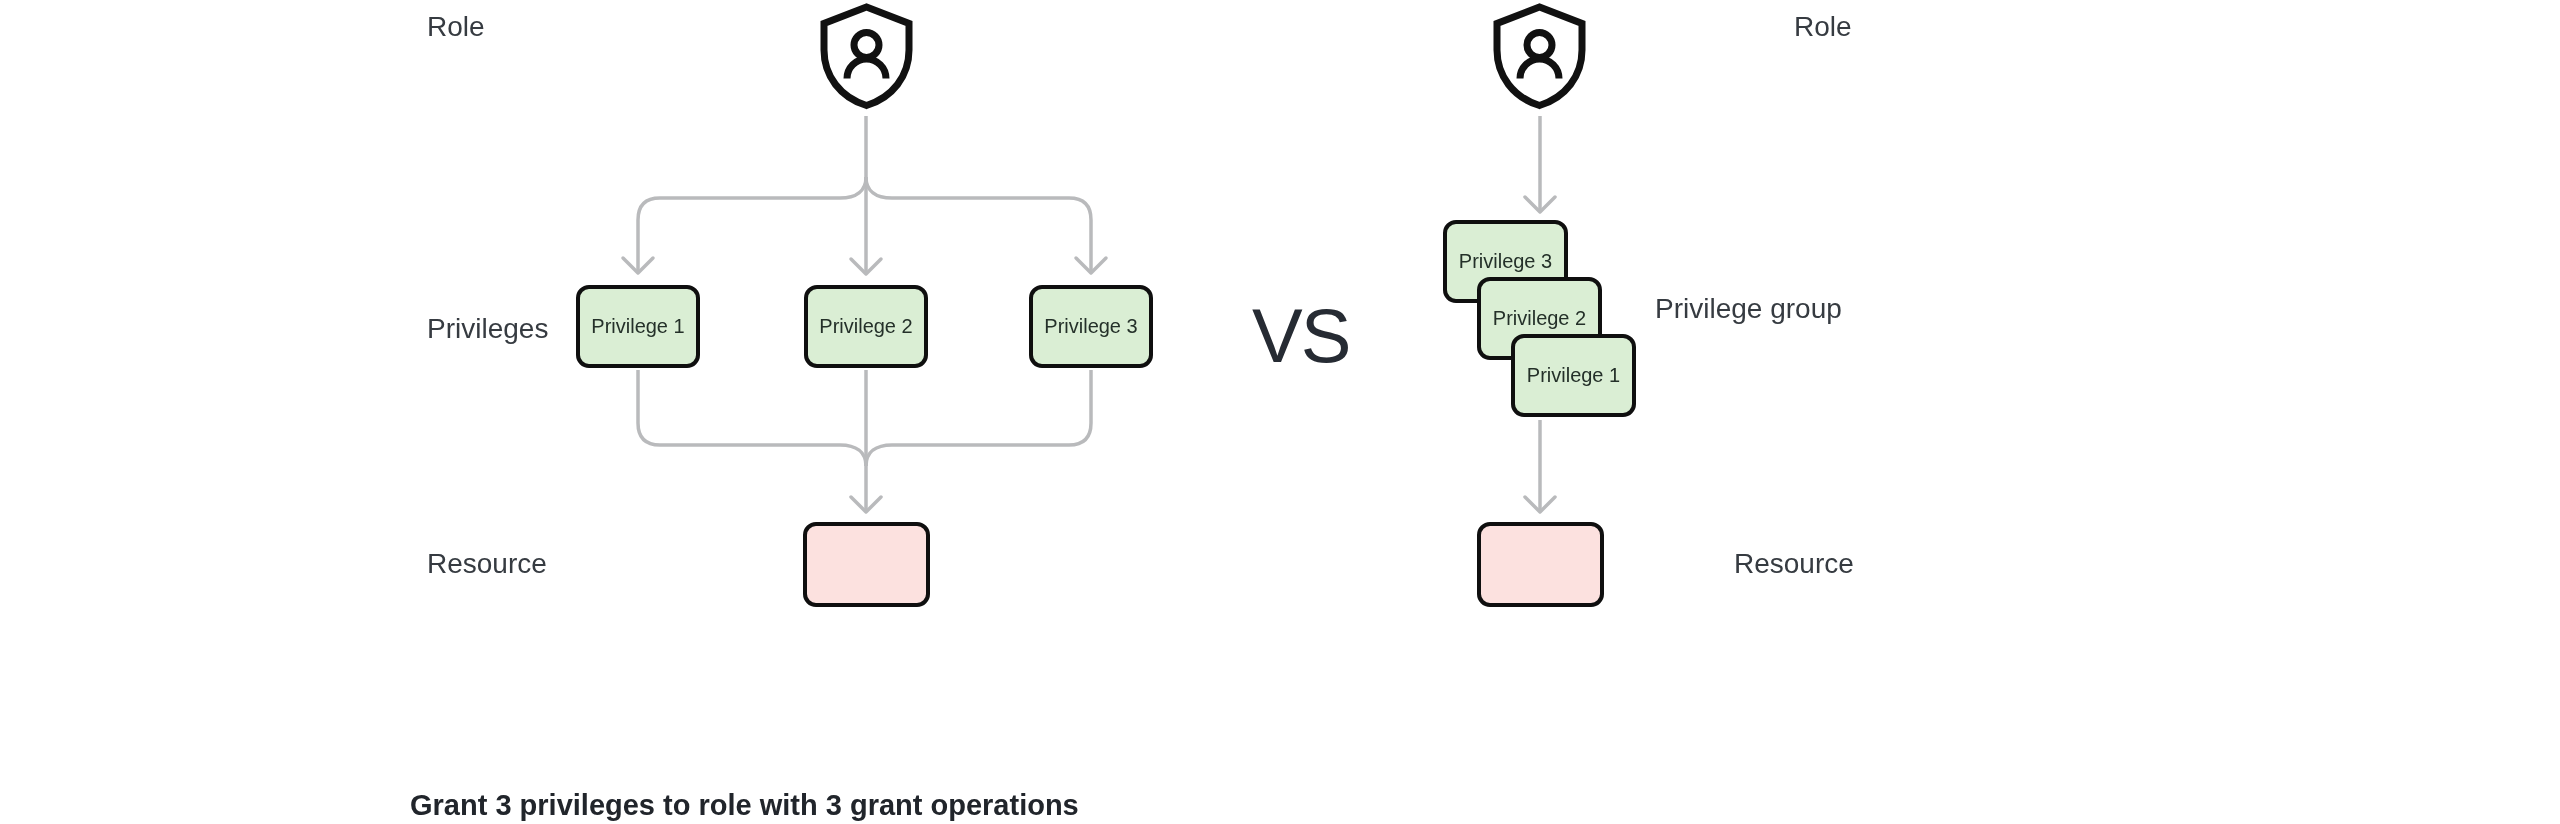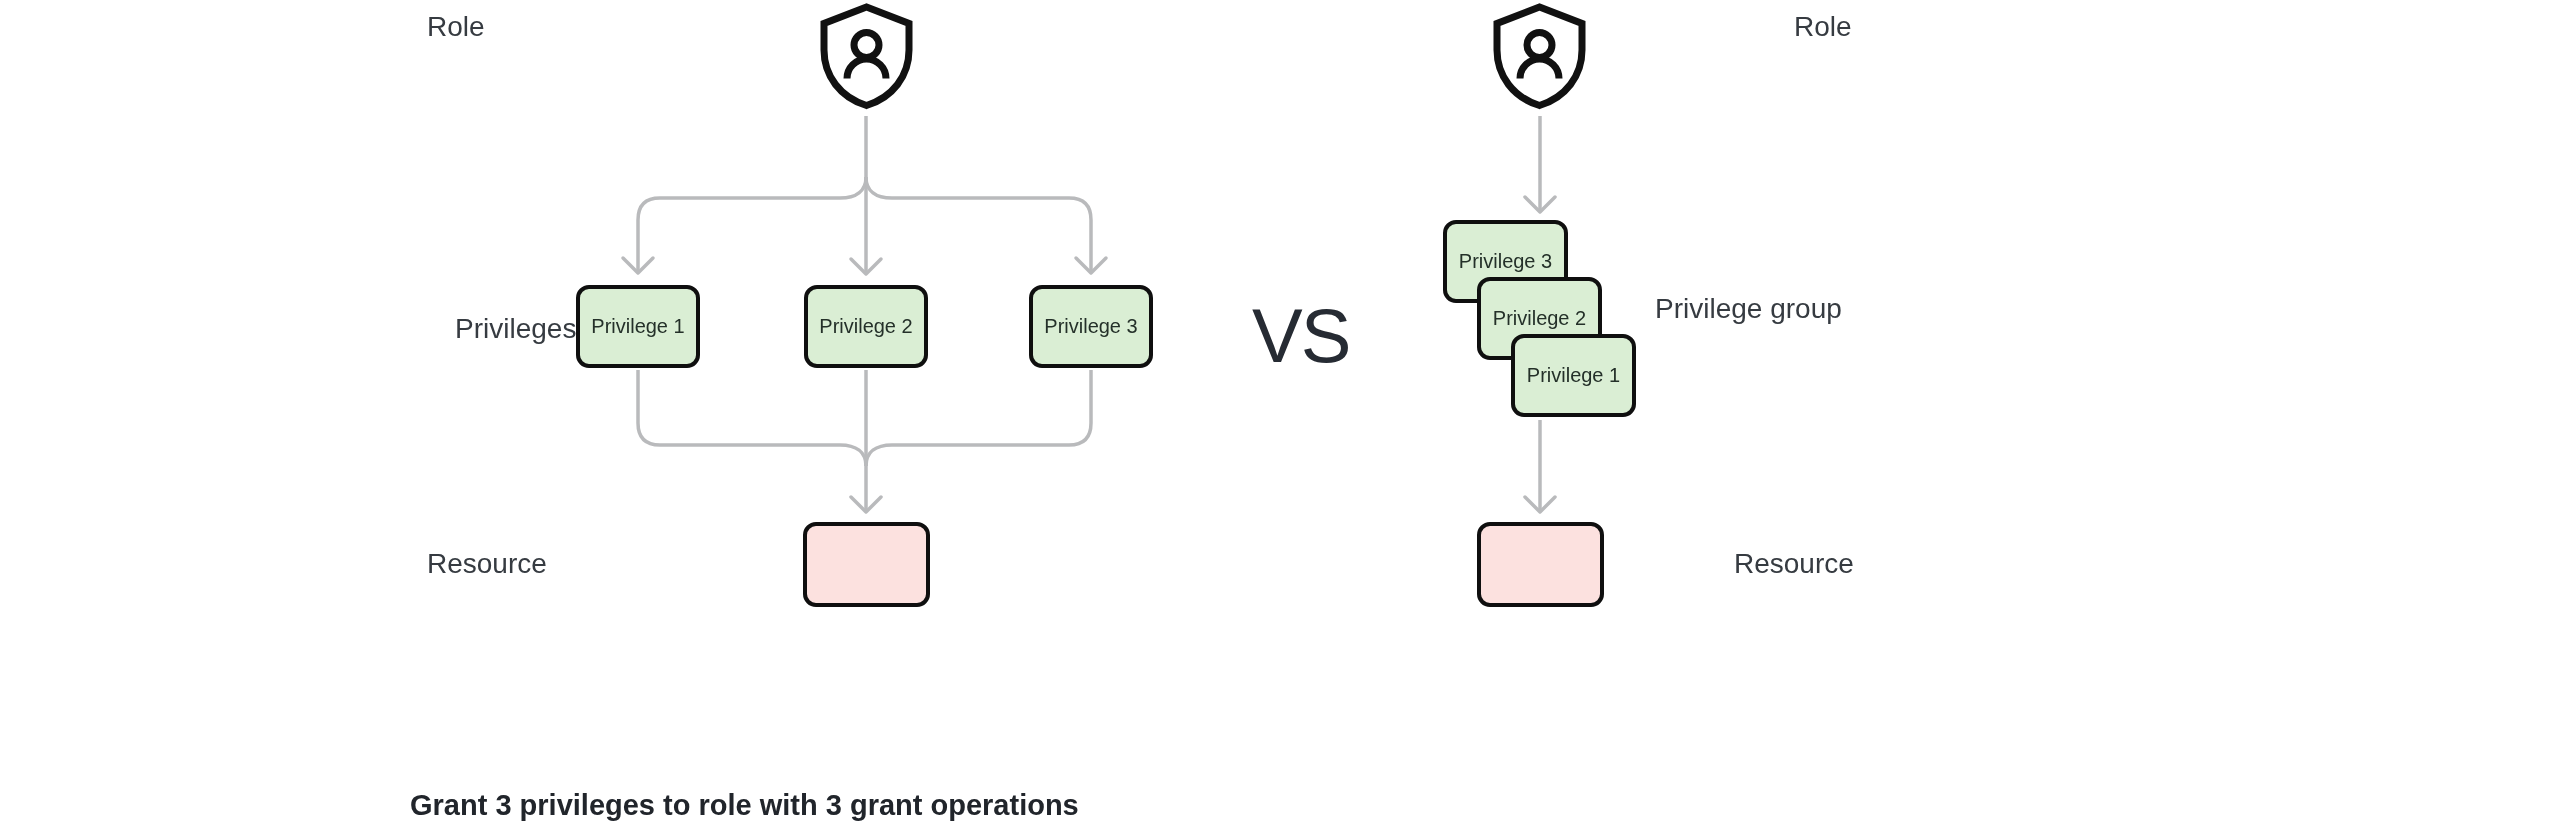--- a/index.html
+++ b/index.html
@@ -44,21 +44,21 @@
     position:absolute;left:1252px;top:298px;font-size:76px;line-height:1;
     letter-spacing:-2px;color:var(--vs-text);font-weight:400;
   }
   .caption{
     position:absolute;top:778px;font-size:29px;font-weight:700;
     color:var(--caption-text);white-space:nowrap;
   }
 
   
   .role-left{left:427px;top:10px;}
-  .privileges-left{left:427px;top:312px;margin-left:28px;}
+  .privileges-left{left:427px;top:312px;}
   .resource-lbl-left{left:427px;top:547px;}
   .p1-left{left:576px;top:285px;}
   .p2-left{left:804px;top:285px;}
   .p3-left{left:1029px;top:285px;}
   .res-left{left:803px;top:522px;}
   .caption-left{left:410px;margin-top:11px;}
 
   
   .role-right{left:1794px;top:10px;}
   .pgroup{left:1655px;top:292px;}

